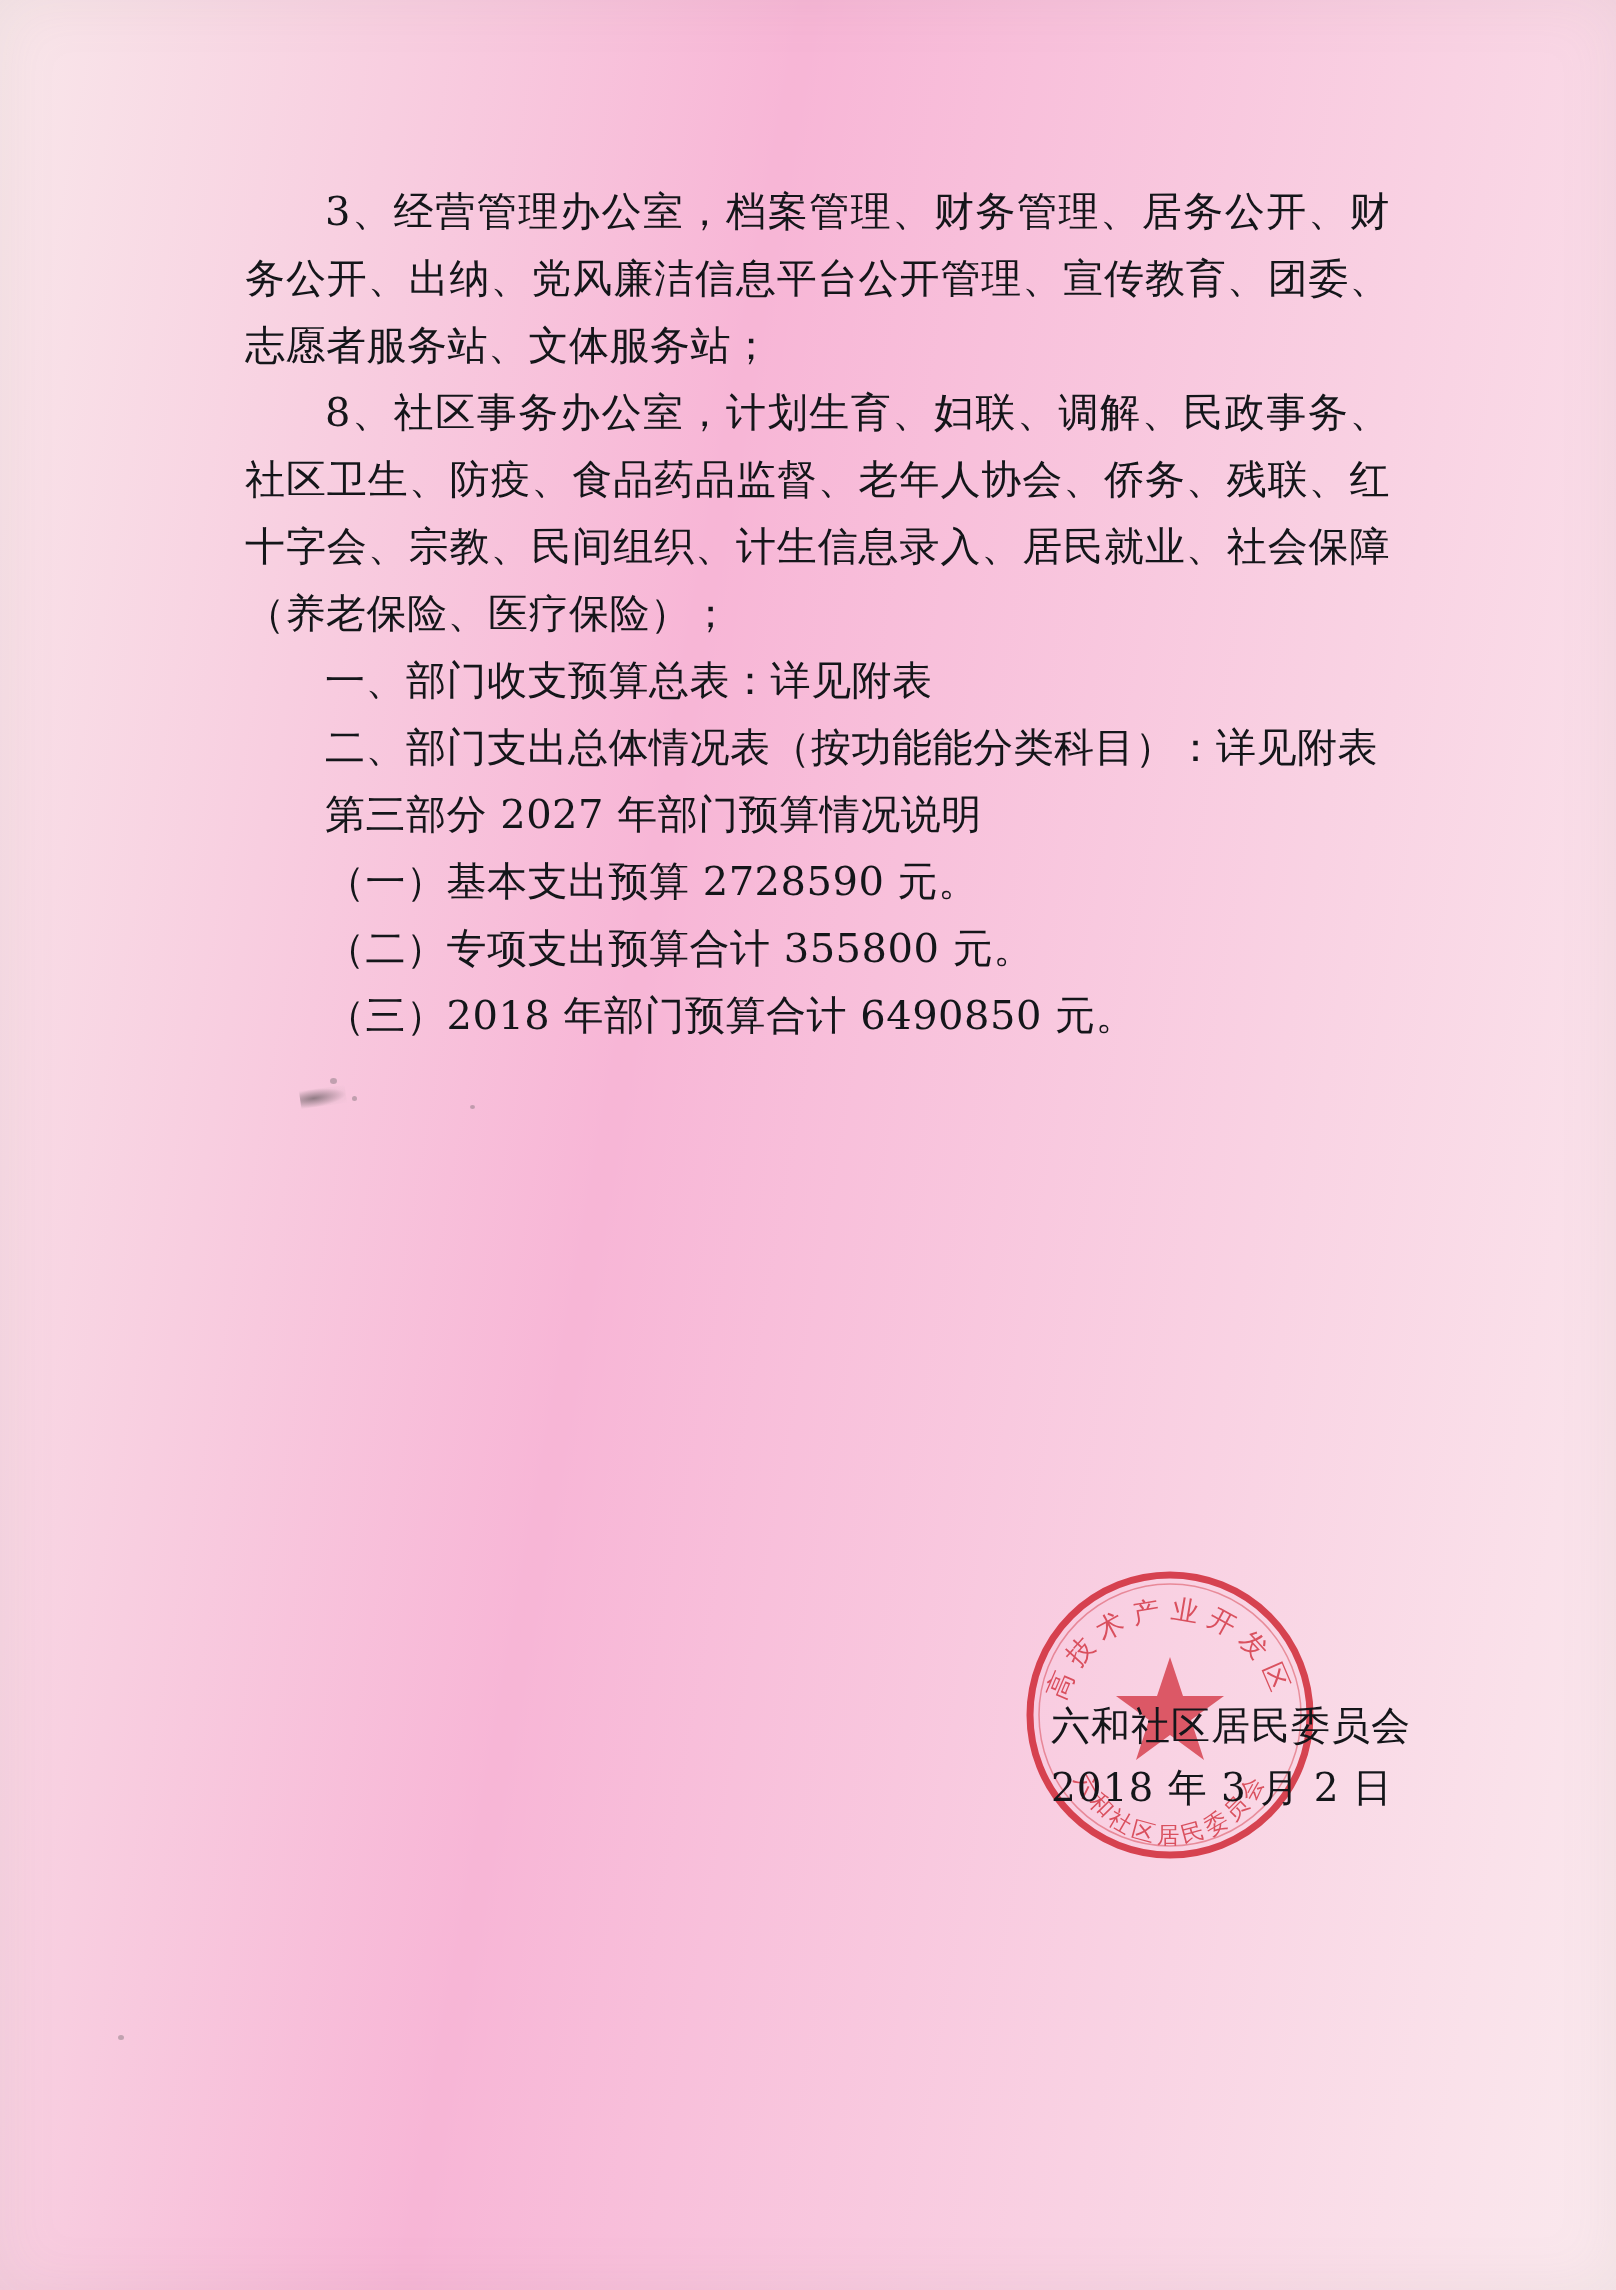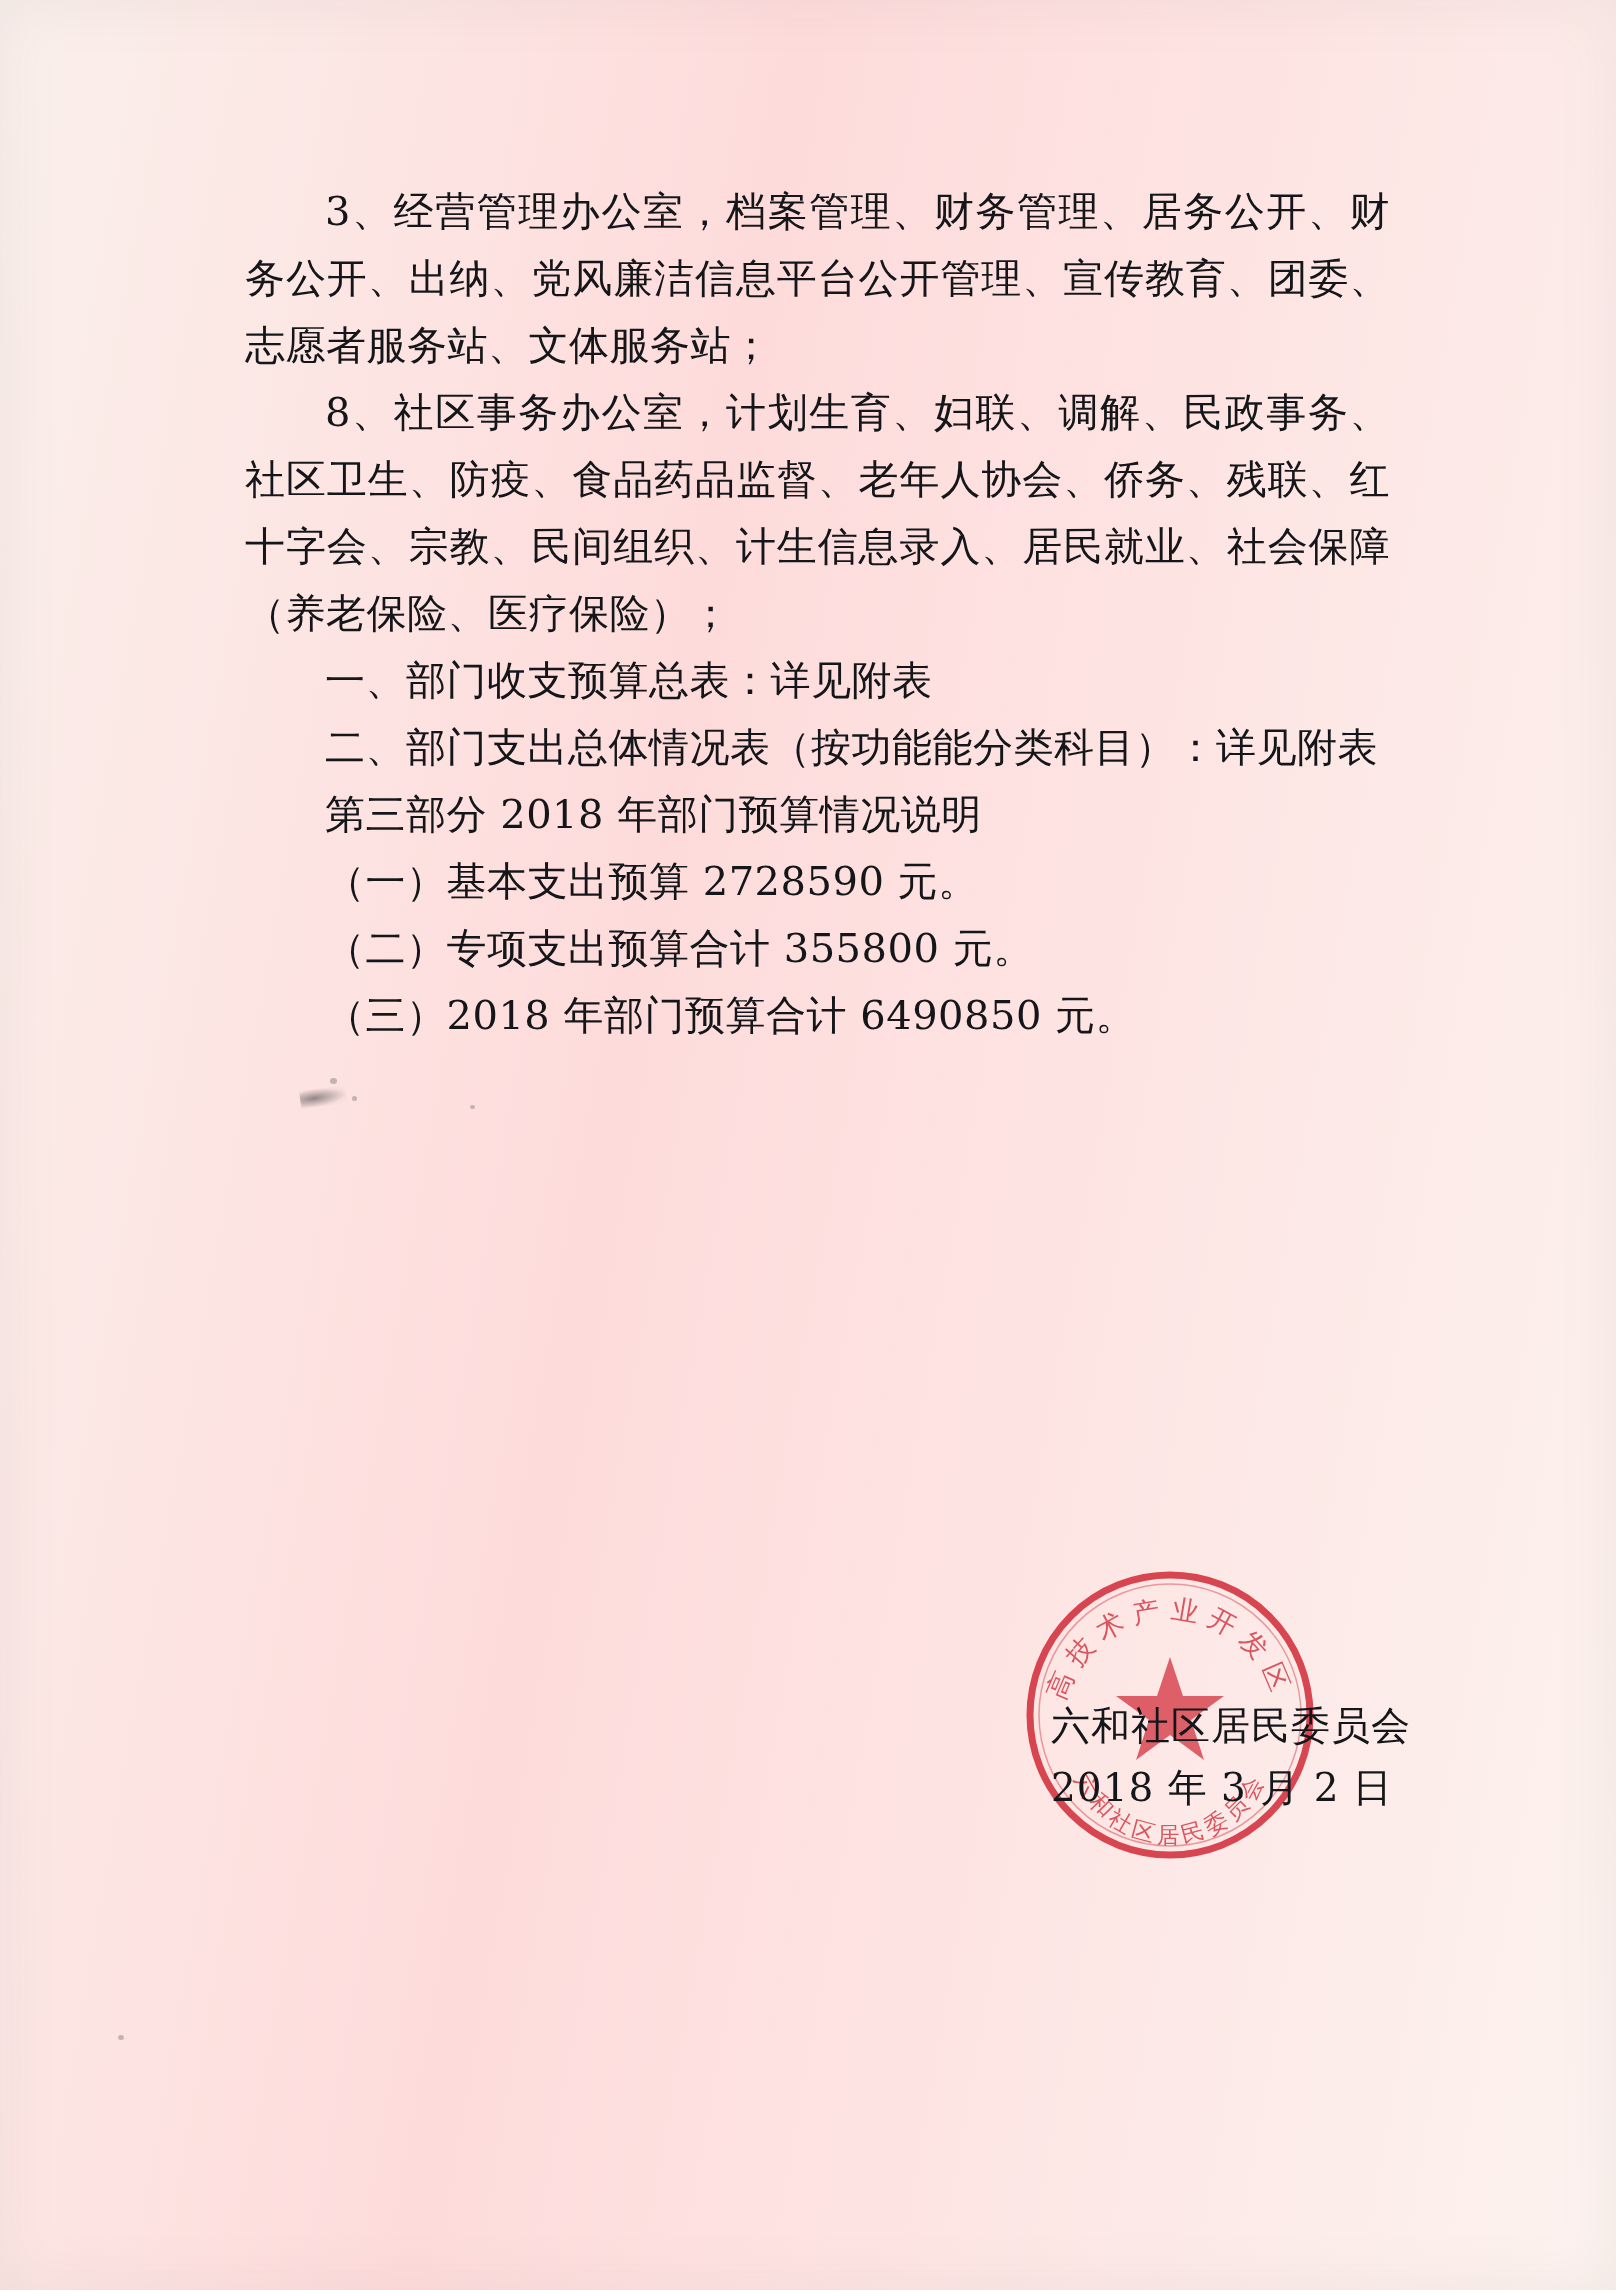--- a/index.html
+++ b/index.html
@@ -7,21 +7,21 @@
     padding: 0;
     background: #ffffff;
   }
   body {
     font-family: "DejaVu Serif", "Liberation Serif", serif;
   }
   .page {
     position: relative;
     width: 1616px;
     height: 2290px;
-    background: #fca5a5;
+    background: #ec4899;
     overflow: hidden;
   }
   
   .paper-tint {
     position: absolute;
     inset: 0;
     background:
       linear-gradient(100deg, rgba(250,248,243,0.9) 0%, rgba(255,255,255,0.6) 40%, rgba(252,251,247,0.9) 100%);
     pointer-events: none;
   }
@@ -102,21 +102,21 @@
   <div class="paper-tint"></div>
 
   <div class="content">
 
     <p class="line indent block">3、经营管理办公室，档案管理、财务管理、居务公开、财务公开、出纳、党风廉洁信息平台公开管理、宣传教育、团委、志愿者服务站、文体服务站；</p>
     <p class="line indent block">8、社区事务办公室，计划生育、妇联、调解、民政事务、社区卫生、防疫、食品药品监督、老年人协会、侨务、残联、红十字会、宗教、民间组织、计生信息录入、居民就业、社会保障（养老保险、医疗保险）；</p>
 
     <p class="line indent block">一、部门收支预算总表：详见附表</p>
     <p class="line indent block">二、部门支出总体情况表（按功能能分类科目）：详见附表</p>
 
-    <p class="line indent block">第三部分 2018 年部门预算情况说明</p>
+    <p class="line indent block">第三部分 2027 年部门预算情况说明</p>
     <p class="line indent block">（一）基本支出预算 2728590 元。</p>
     <p class="line indent block">（二）专项支出预算合计 355800 元。</p>
     <p class="line indent block">（三）2018 年部门预算合计 6490850 元。</p>
 
   </div>
 
   <div class="smudge"></div>
   <div class="speck" style="left:330px; top:1078px; width:7px; height:6px;"></div>
   <div class="speck" style="left:352px; top:1096px; width:5px; height:5px;"></div>
   <div class="speck" style="left:470px; top:1105px; width:5px; height:4px;"></div>

